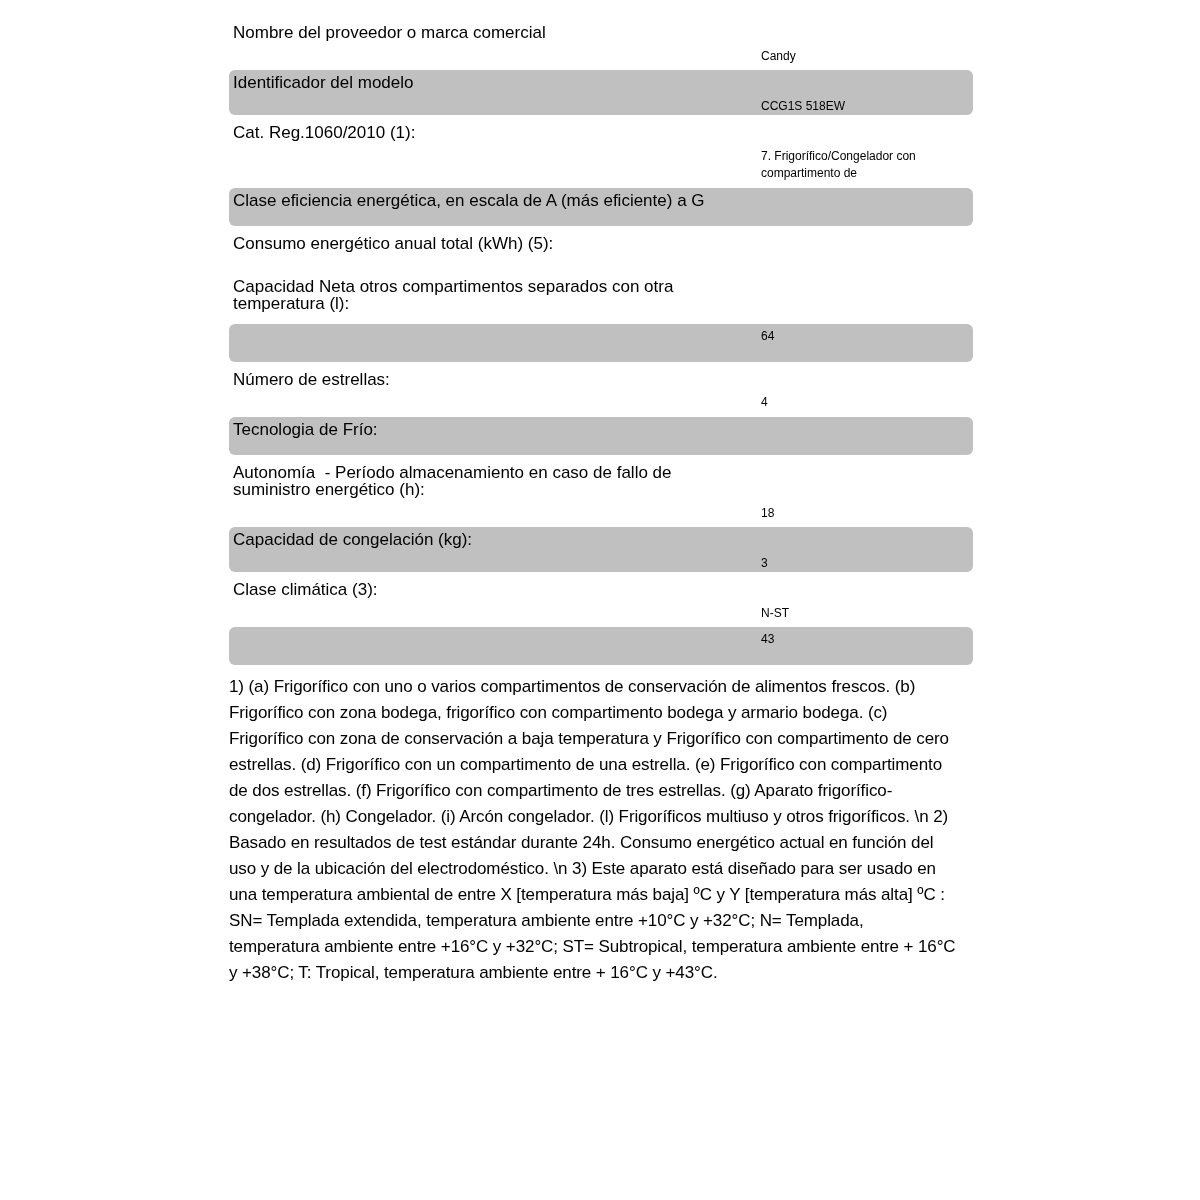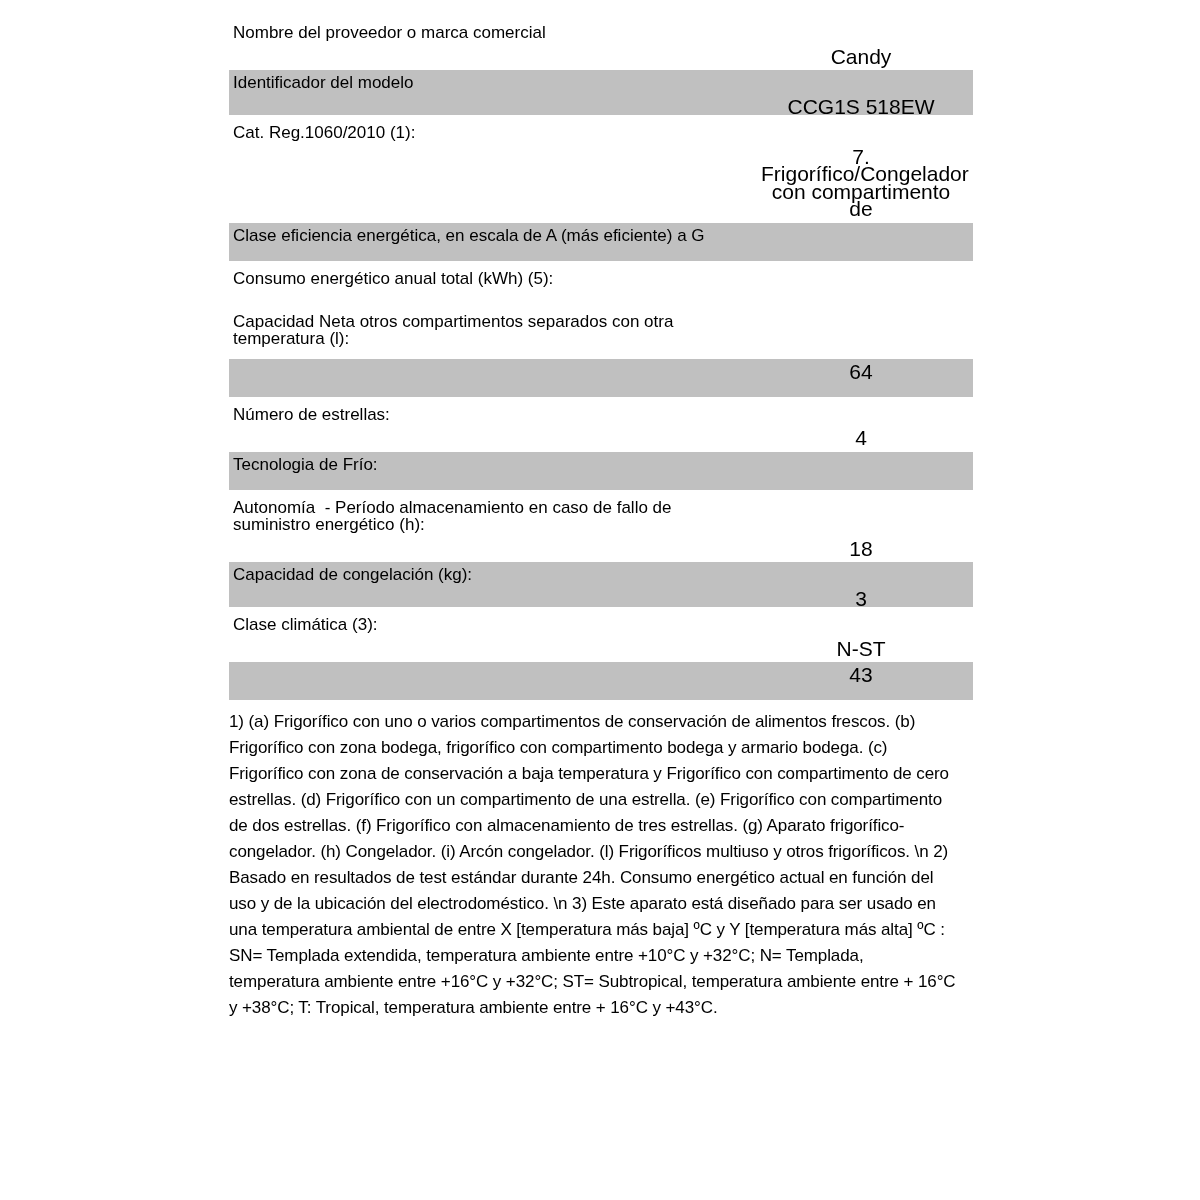--- a/index.html
+++ b/index.html
@@ -27,36 +27,37 @@
   .rows { }
   .row {
     display: flex;
     align-items: flex-start;
     min-height: 38px;
     margin-bottom: 5px;
     flex-direction: column;
   }
   .row.shaded {
     background: var(--shade, #c0c0c0);
+    border-radius: 6px;
   }
   .row .label {
     width: 509px;
     box-sizing: border-box;
     padding: 4px 0 2px 4px;
     font-size: 17px;
     line-height: 17.5px;
     white-space: pre-wrap;
   }
   .row .value {
     width: 200px;
     margin-left: auto;
     margin-right: 12px;
     padding-top: 4px;
-    text-align: center;
-    font-size: 21px;
+    text-align: left;
+    font-size: 12px;
     line-height: 17.5px;
     white-space: pre-wrap;
   }
   .footnotes {
     margin-top: 9px;
     font-size: 17px;
     line-height: 26px;
     letter-spacing: -0.1px;
   }
   .footnotes .line {
@@ -139,21 +140,21 @@
   <div class="footnotes">
 
       <div class="line">1) (a) Frigorífico con uno o varios compartimentos de conservación de alimentos frescos. (b)</div>
 
       <div class="line">Frigorífico con zona bodega, frigorífico con compartimento bodega y armario bodega. (c)</div>
 
       <div class="line">Frigorífico con zona de conservación a baja temperatura y Frigorífico con compartimento de cero</div>
 
       <div class="line">estrellas. (d) Frigorífico con un compartimento de una estrella. (e) Frigorífico con compartimento</div>
 
-      <div class="line">de dos estrellas. (f) Frigorífico con almacenamiento de tres estrellas. (g) Aparato frigorífico-</div>
+      <div class="line">de dos estrellas. (f) Frigorífico con compartimento de tres estrellas. (g) Aparato frigorífico-</div>
 
       <div class="line">congelador. (h) Congelador. (i) Arcón congelador. (l) Frigoríficos multiuso y otros frigoríficos. \n 2)</div>
 
       <div class="line">Basado en resultados de test estándar durante 24h. Consumo energético actual en función del</div>
 
       <div class="line">uso y de la ubicación del electrodoméstico. \n 3) Este aparato está diseñado para ser usado en</div>
 
       <div class="line">una temperatura ambiental de entre X [temperatura más baja] ºC y Y [temperatura más alta] ºC :</div>
 
       <div class="line">SN= Templada extendida, temperatura ambiente entre +10°C y +32°C; N= Templada,</div>

